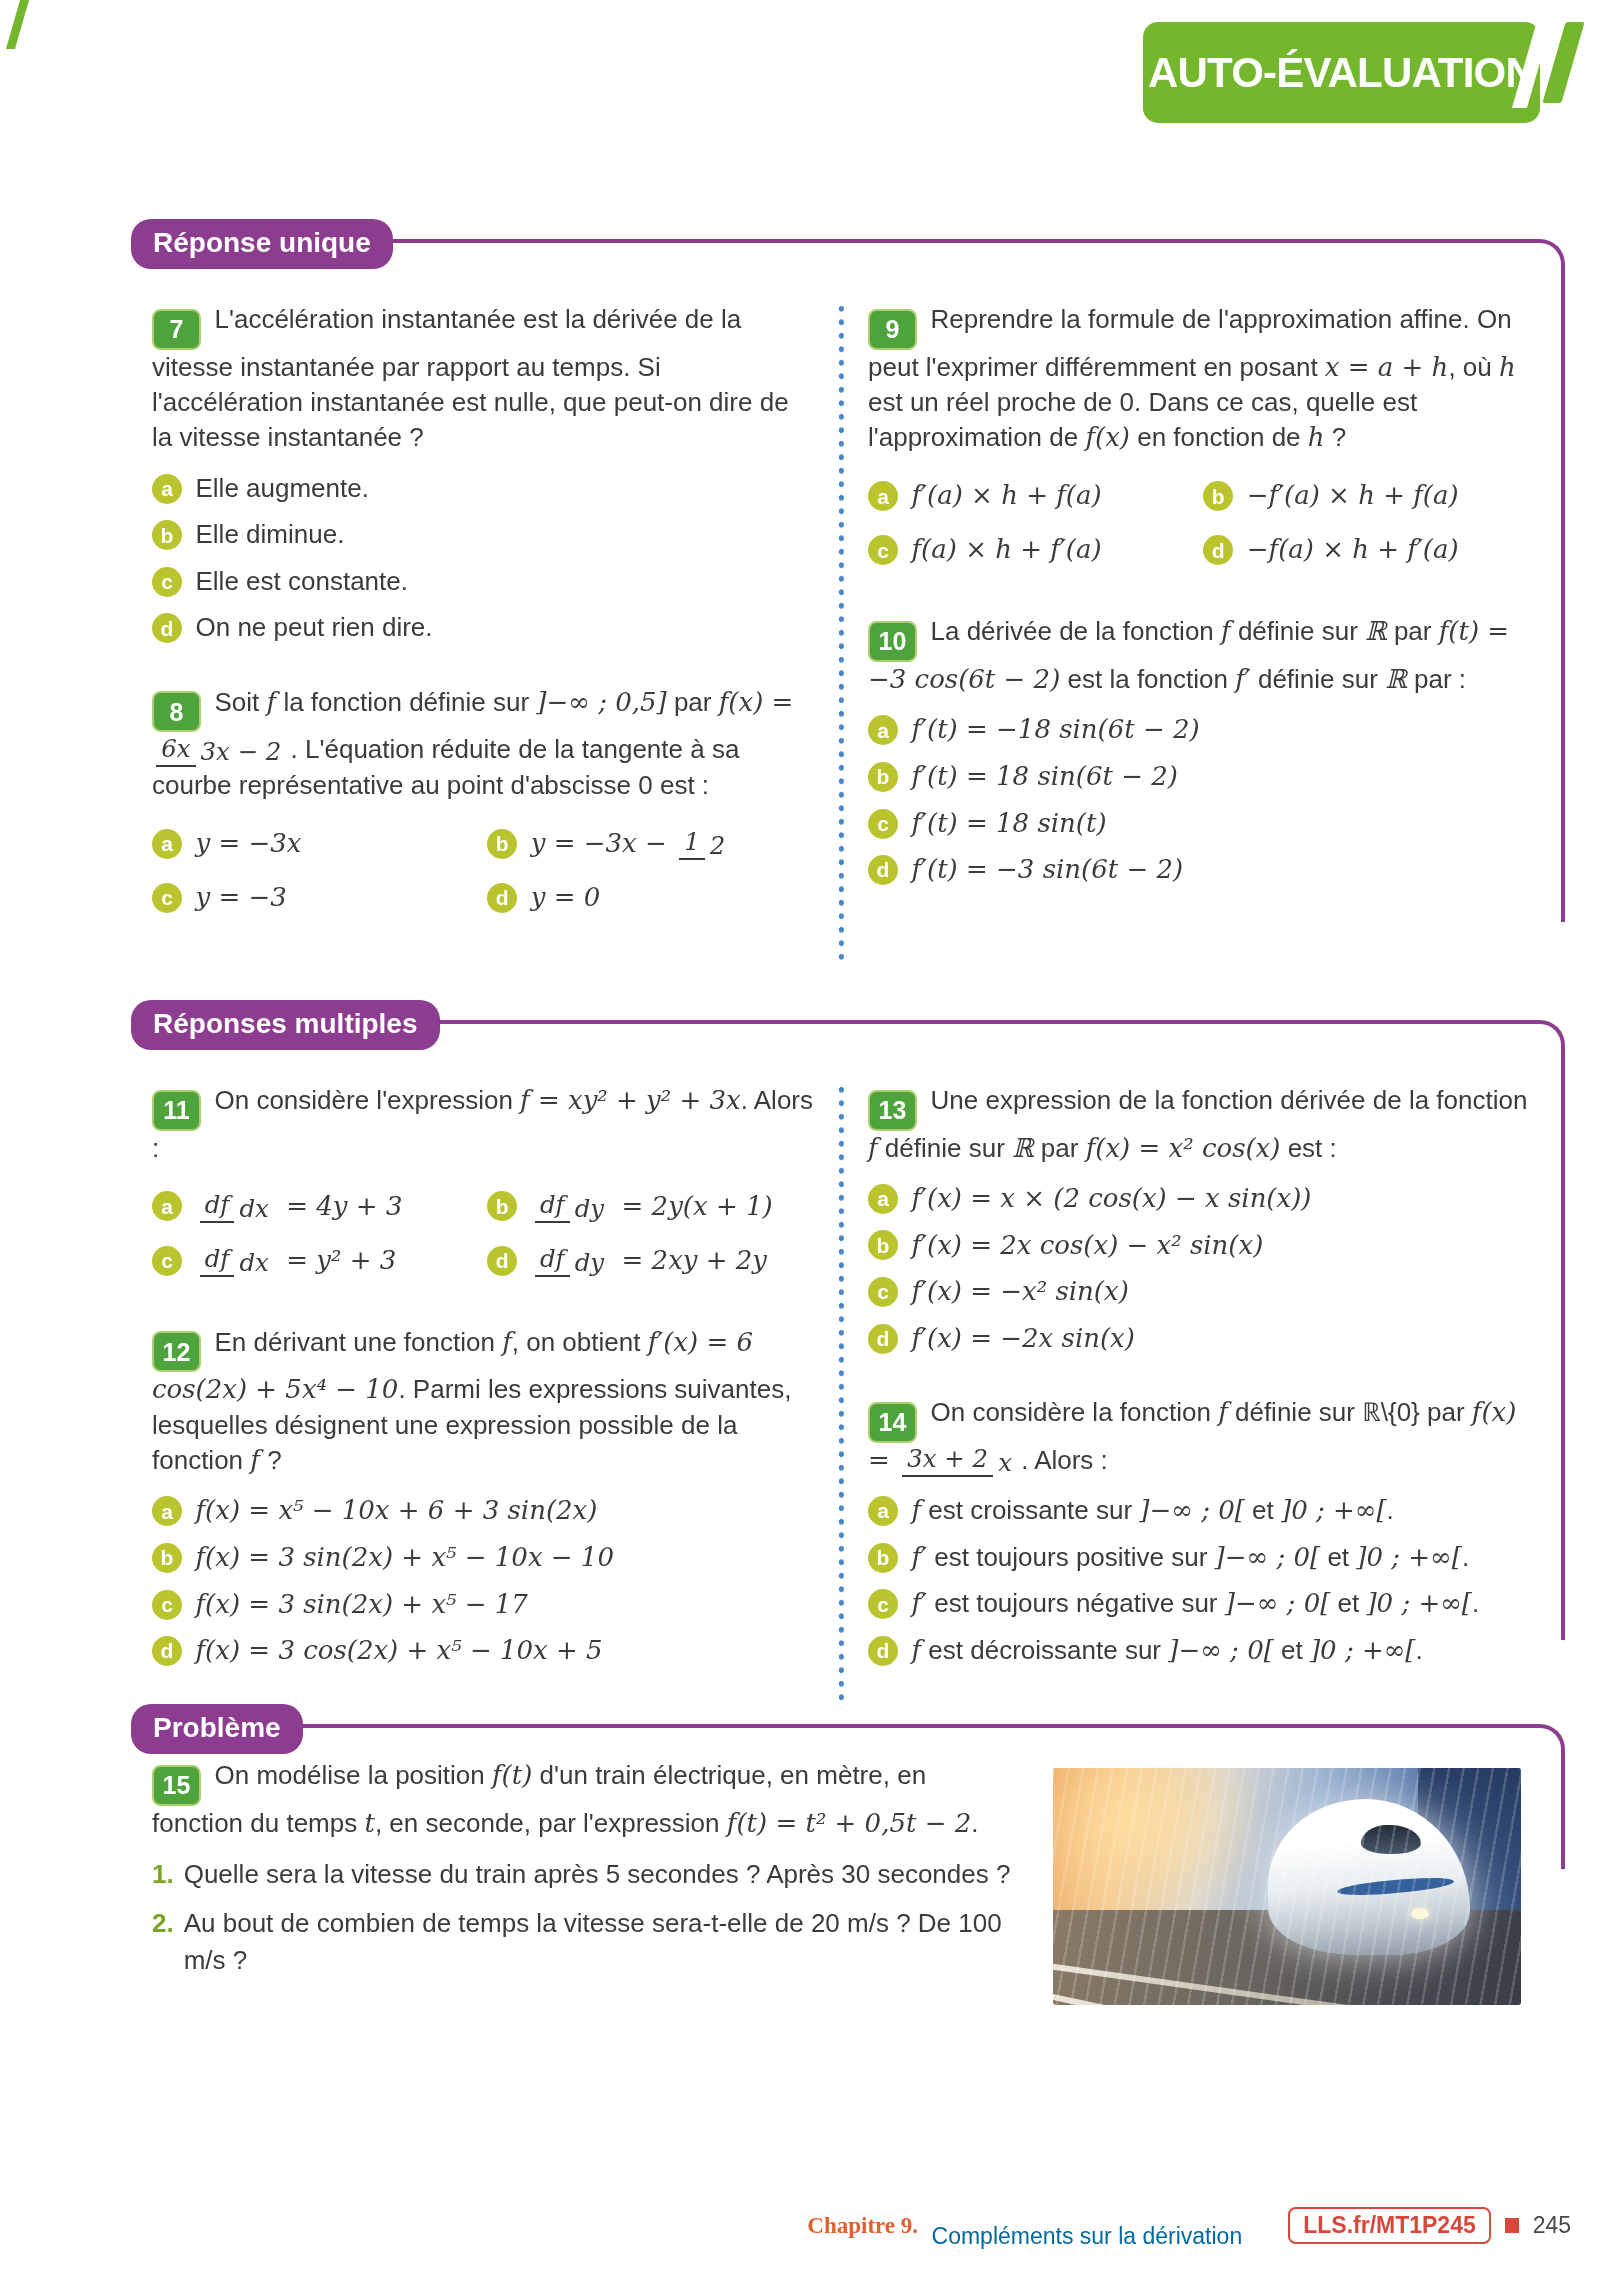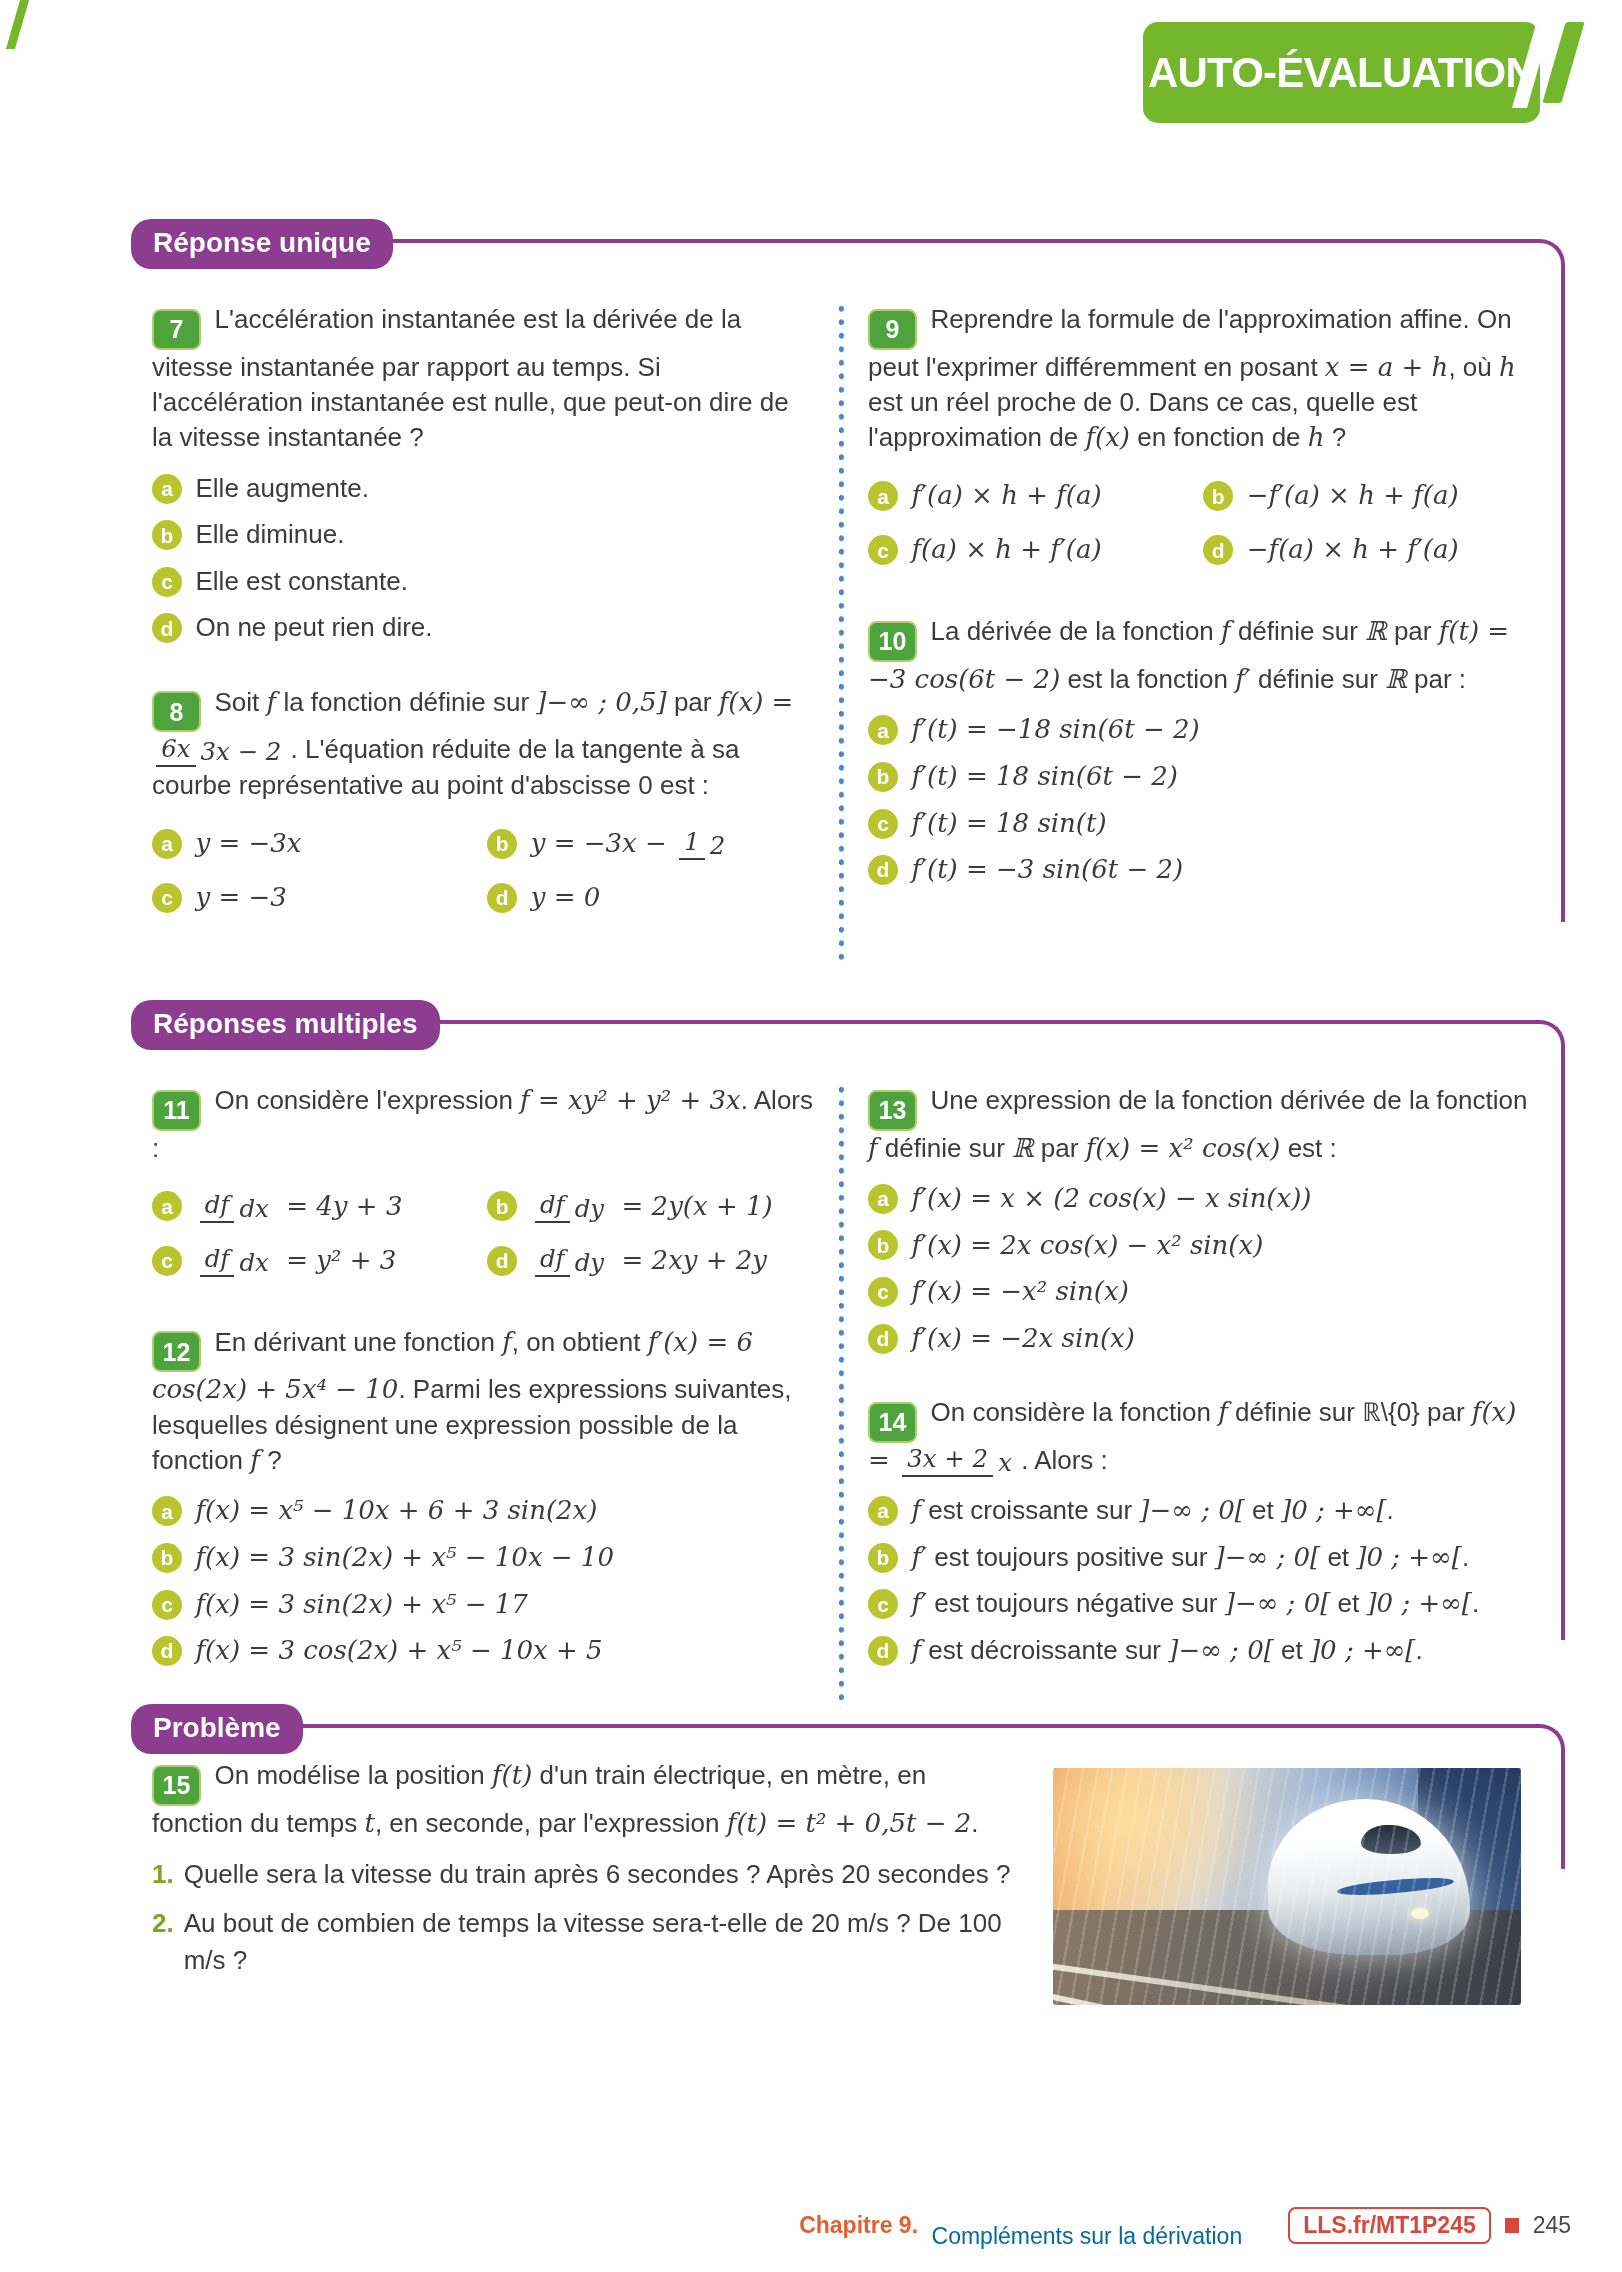--- a/index.html
+++ b/index.html
@@ -97,21 +97,21 @@
                       background:linear-gradient(#242d39,#48586c);
                       border-radius:45% 55% 50% 50% / 70% 70% 40% 40%; }
   .train-stripe { position:absolute; right:8%; top:52%; width:58%; height:8%;
                   background:#35619c; border-radius:50% / 60%; transform:rotate(-5deg); }
   .train-light { position:absolute; right:20%; top:70%; width:9%; height:7%;
                  background:#fff7d8; border-radius:50%; box-shadow:0 0 12px #fff7d8; }
 
   
   .footer { position:absolute; top:2201px; right:52px; display:flex; align-items:center;
             gap:13.5px; font-size:23px; }
-  .f-chap-label { color:var(--orange,#e06030); font-weight:bold; }
+  .f-chap-label { color:var(--orange,#e06030); font-weight:bold;font-family:Liberation Serif, serif; }
   .f-chap-title { color:#0369a1;margin-top:22px; }
   .f-code { border:2.5px solid var(--red,#d8473b); color:var(--red,#d8473b);
             border-radius:7.6px; padding:3.4px 13.5px; font-weight:bold;margin-left:32px; }
   .f-square { width:14.4px; height:14.4px; background:var(--red,#d8473b); }
   .f-page { color:#4a4a4a; }
 </style>
 </head>
 <body>
 
 <div class="page">
@@ -366,21 +366,21 @@
     <div class="sec-label">
       <span>Problème</span>
     </div>
 
     <div class="s3-content">
       <div class="question">
         <p class="q-text"><span class="q-badge">15</span><span>On modélise la position <span class="mi">f(t)</span> d'un train électrique, en mètre, en fonction du temps <span class="mi">t</span>, en seconde, par l'expression <span class="mi">f(t) = t² + 0,5t − 2</span>.</span></p>
         <div class="q15-items">
           <div class="item">
             <span class="item-num">1.</span>
-            <span>Quelle sera la vitesse du train après 6 secondes ? Après 20 secondes ?</span>
+            <span>Quelle sera la vitesse du train après 5 secondes ? Après 30 secondes ?</span>
           </div>
           <div class="item">
             <span class="item-num">2.</span>
             <span>Au bout de combien de temps la vitesse sera-t-elle de 20 m/s ? De 100 m/s ?</span>
           </div>
         </div>
       </div>
     </div>
 
     <div class="photo">

